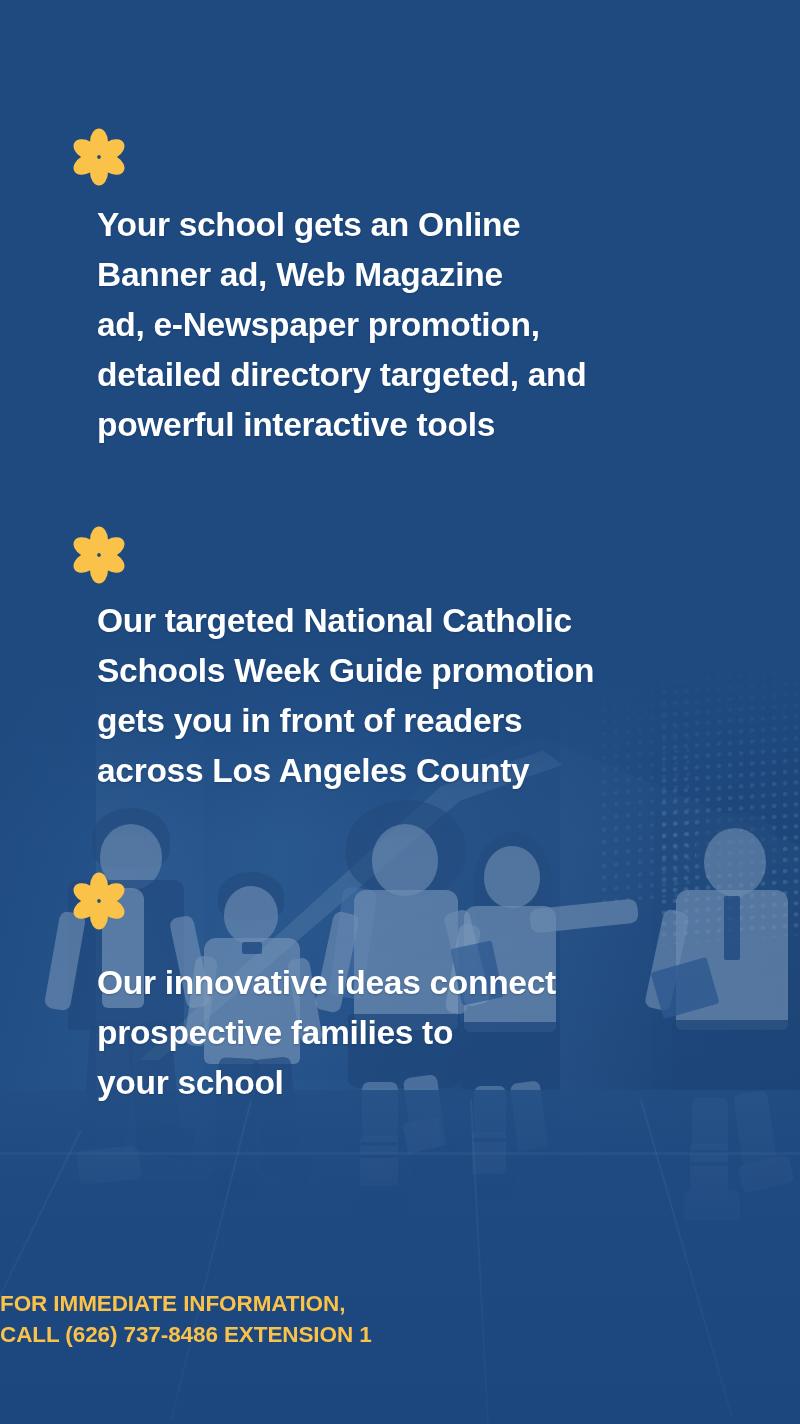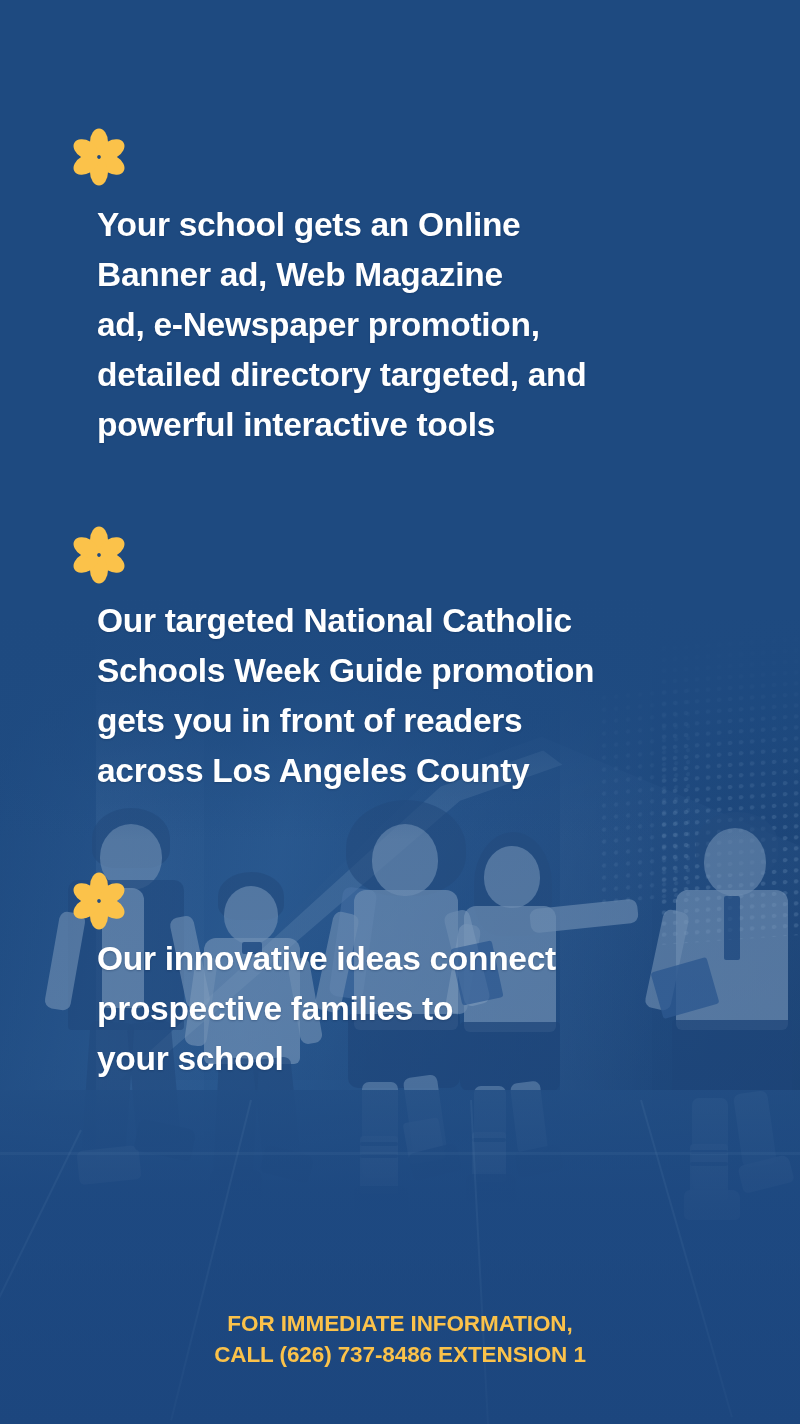--- a/index.html
+++ b/index.html
@@ -211,33 +211,31 @@
     color:#ffffff;
     font-size:33.5px;
     font-weight:bold;
     line-height:50px;
     letter-spacing:-0.3px;
     white-space:pre-line;
     text-shadow:0 1px 2px rgba(12,38,72,.30);
   }
   #bullet-block-1 .bullet-text { top:72px; }
   #bullet-block-2 .bullet-text { top:70px; }
-  #bullet-block-3 .bullet-text { top:62px; }
+  #bullet-block-3 .bullet-text { top:86px; }
 
   #footer-cta {
     position:absolute;
     left:0; top:1288px; width:800px;
-    text-align:center;
     color:#fbc24a;
     font-size:22.5px;
     font-weight:bold;
     line-height:31px;
     letter-spacing:-0.1px;
     white-space:pre-line;
-    margin-top:20px;
   }
 </style>
 </head>
 <body>
 
 <div id="promo-poster">
 
   <div class="photo-layer">
 
     <div class="hall-backwall"></div>

